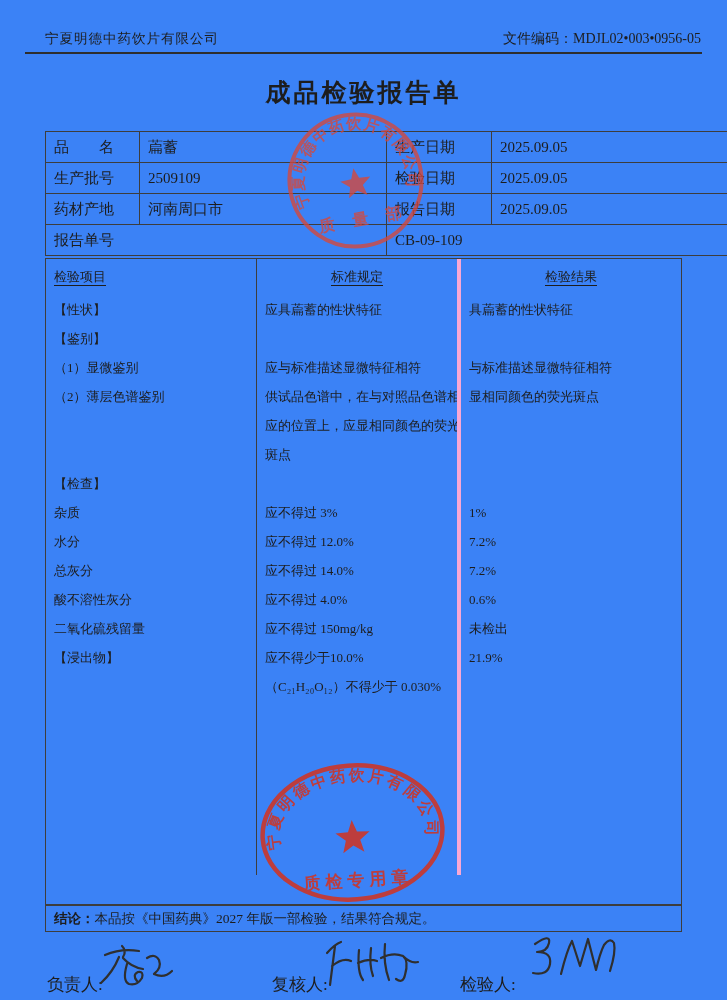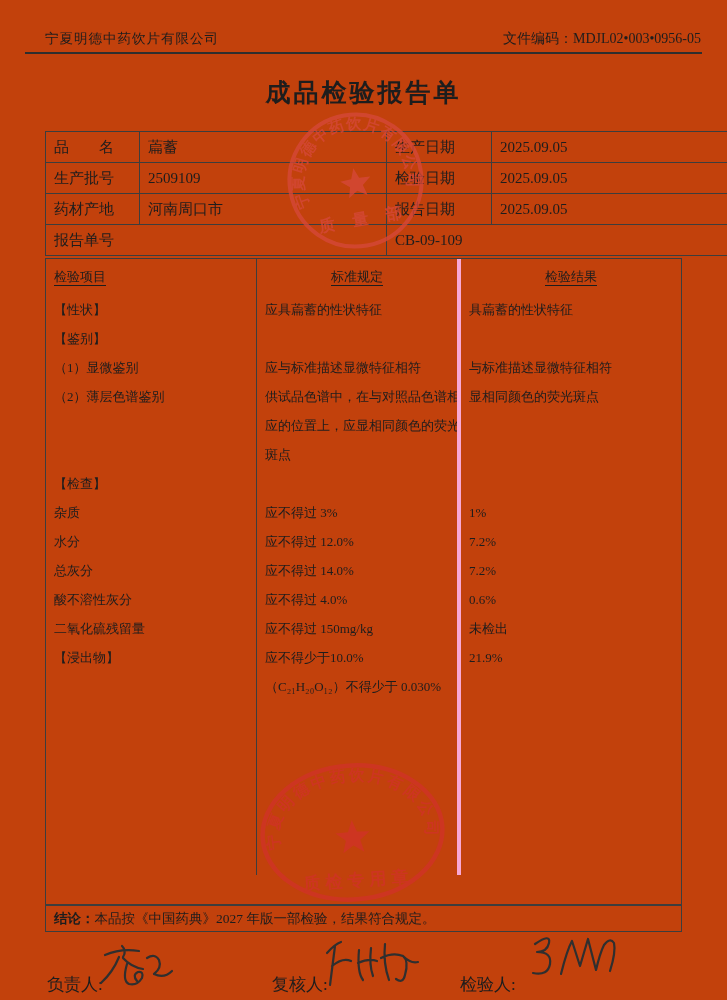--- a/index.html
+++ b/index.html
@@ -1,18 +1,18 @@
 <!DOCTYPE html>
 <html><head>
 <meta charset="utf-8">
 <style>
   html,body { margin:0; padding:0; background:#e8e8e8; }
   .page {
     position:relative; width:727px; height:1000px; margin:0 auto;
-    background:#c2410c; overflow:hidden;
+    background:#3b82f6; overflow:hidden;
     font-family:"Liberation Serif","DejaVu Serif",serif;
     color:#1d1d1d; font-size:13px;
   }
   .abs { position:absolute; }
 
   
   .company-name { left:45px; top:30px; font-size:13.5px; letter-spacing:1px; }
   .doc-code { right:26px; top:30px; font-size:14px; }
   .head-rule { left:25px; top:52px; width:677px; height:2px; background:#2e2e2e; }
 

